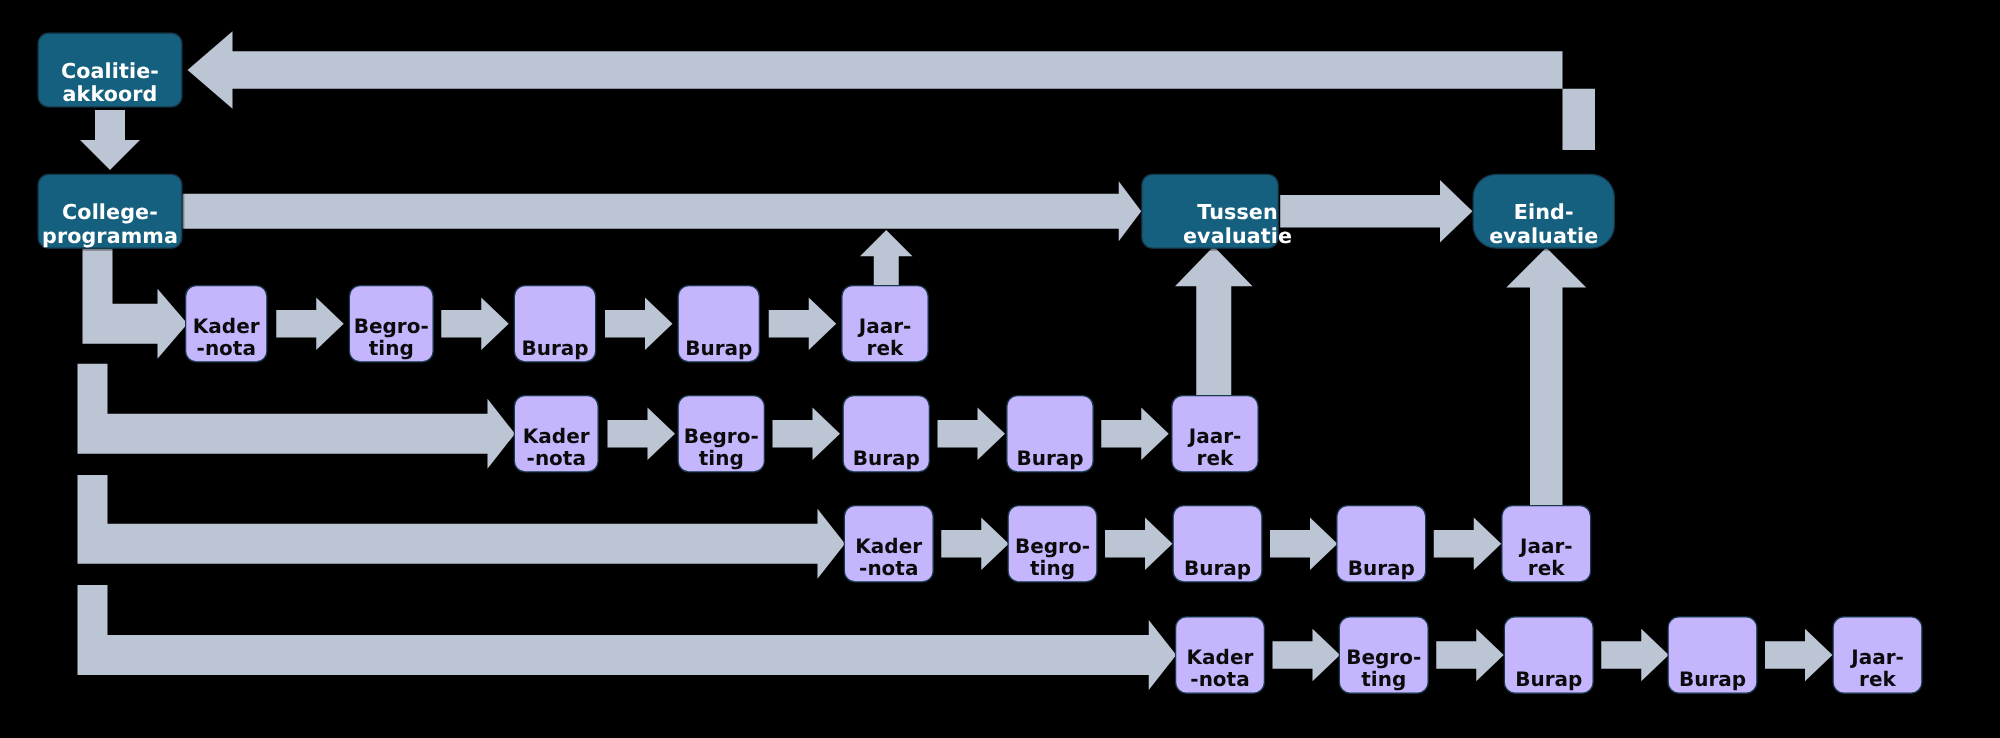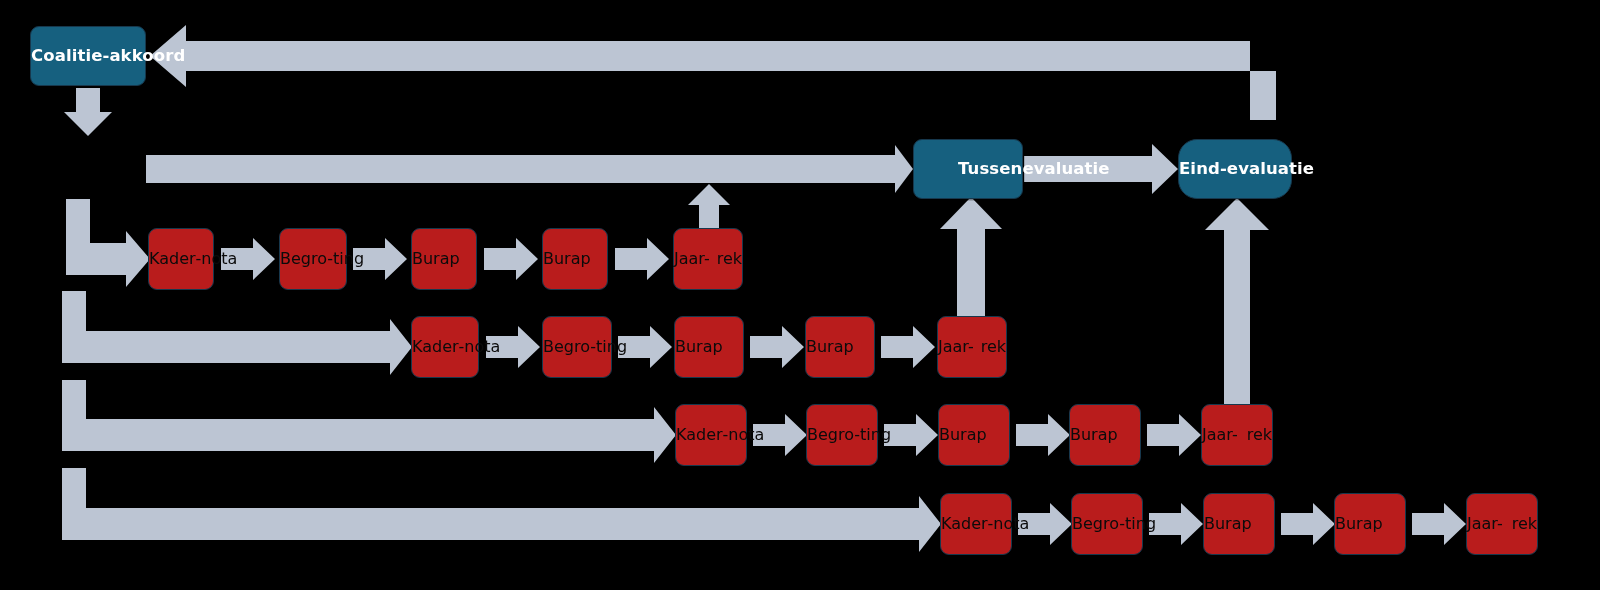--- a/index.html
+++ b/index.html
@@ -20,42 +20,42 @@
     position: absolute;
     left: 0;
     top: 0;
     width: 1600px;
     height: 590px;
   }
   .node {
     position: absolute;
     box-sizing: border-box;
     display: flex;
-    flex-direction: row;
+    flex-direction: column;
     align-items: center;
-    justify-content: space-between;
+    justify-content: flex-end;
     text-align: center;
     border-radius: 9px;
     border: 1.6px solid #17384d;
     line-height: 1.16;
     z-index: 5;
     user-select: none;
   }
   .node.blue {
     background: #16607f;
     color: #ffffff;
     font-weight: bold;
     font-size: 16.5px;
     letter-spacing: 0.1px;
     box-shadow: 1.5px 1.5px 0 rgba(0,0,0,0.35);
   }
   .node.orange {
-    background: #b91c1c;
+    background: #c4b5fd;
     color: #0b0b0b;
-    font-weight: normal;
+    font-weight: bold;
     font-size: 16px;
     box-shadow: 1.5px 1.5px 0 rgba(0,0,0,0.35);
   }
   .node .l1, .node .l2 { display: block; white-space: nowrap; }
 </style>
 </head>
 <body>
 
 <div id="canvas">
 
@@ -104,20 +104,24 @@
       <path d="M 1281,513 L 1313,513 L 1313,503 L 1335,524 L 1313,545 L 1313,535 L 1281,535 Z"></path>
       <path d="M 1412,513 L 1444,513 L 1444,503 L 1466,524 L 1444,545 L 1444,535 L 1412,535 Z"></path>
     </g>
   </svg>
 
   <div class="node blue" style="left:30px; top:26px; width:116px; height:60px;">
     <span class="l1">Coalitie-</span>
     <span class="l2">akkoord</span>
   </div>
 
+  <div class="node blue" style="left:30px; top:139px; width:116px; height:60px;">
+    <span class="l1">College-</span>
+    <span class="l2">programma</span>
+  </div>
 
   <div class="node blue" style="left:913px; top:139px; width:110px; height:60px;padding-left:44px;">
     <span class="l1">Tussen</span>
     <span class="l2">evaluatie</span>
   </div>
 
   <div class="node blue" style="left:1178px; top:139px; width:114px; height:60px;border-radius:19px;">
     <span class="l1">Eind-</span>
     <span class="l2">evaluatie</span>
   </div>

